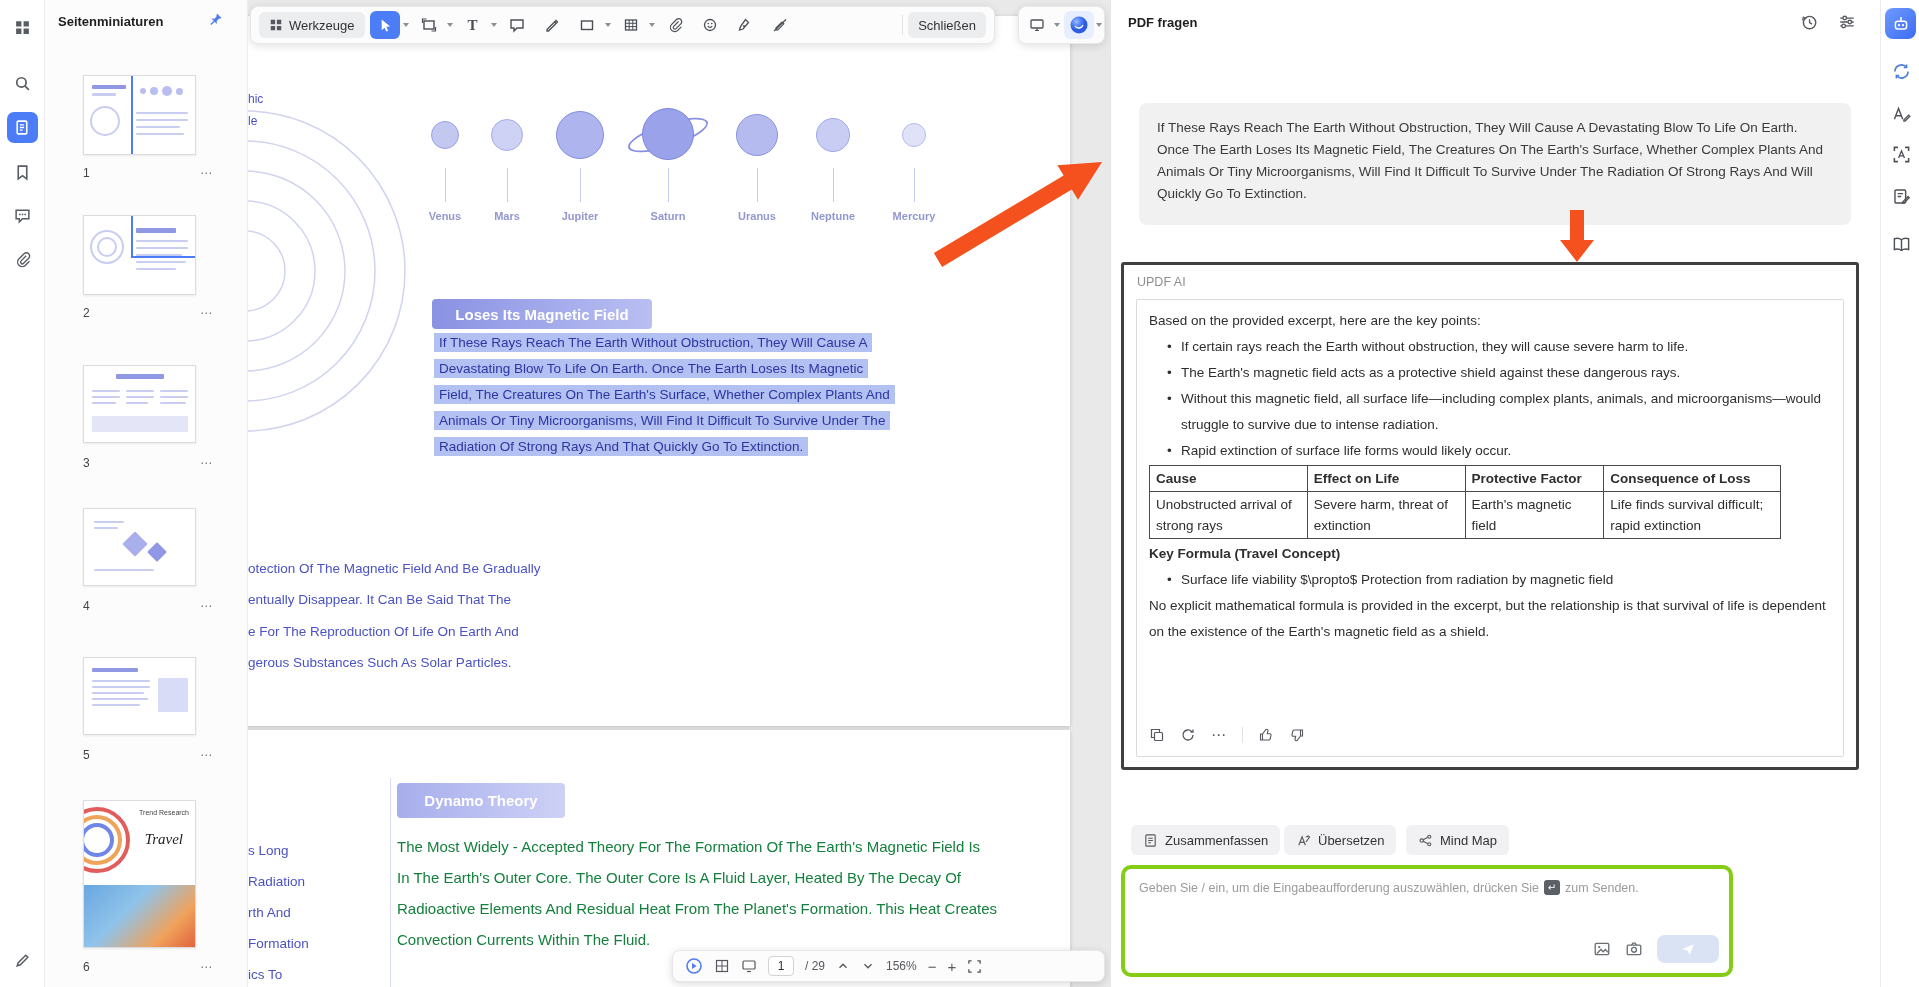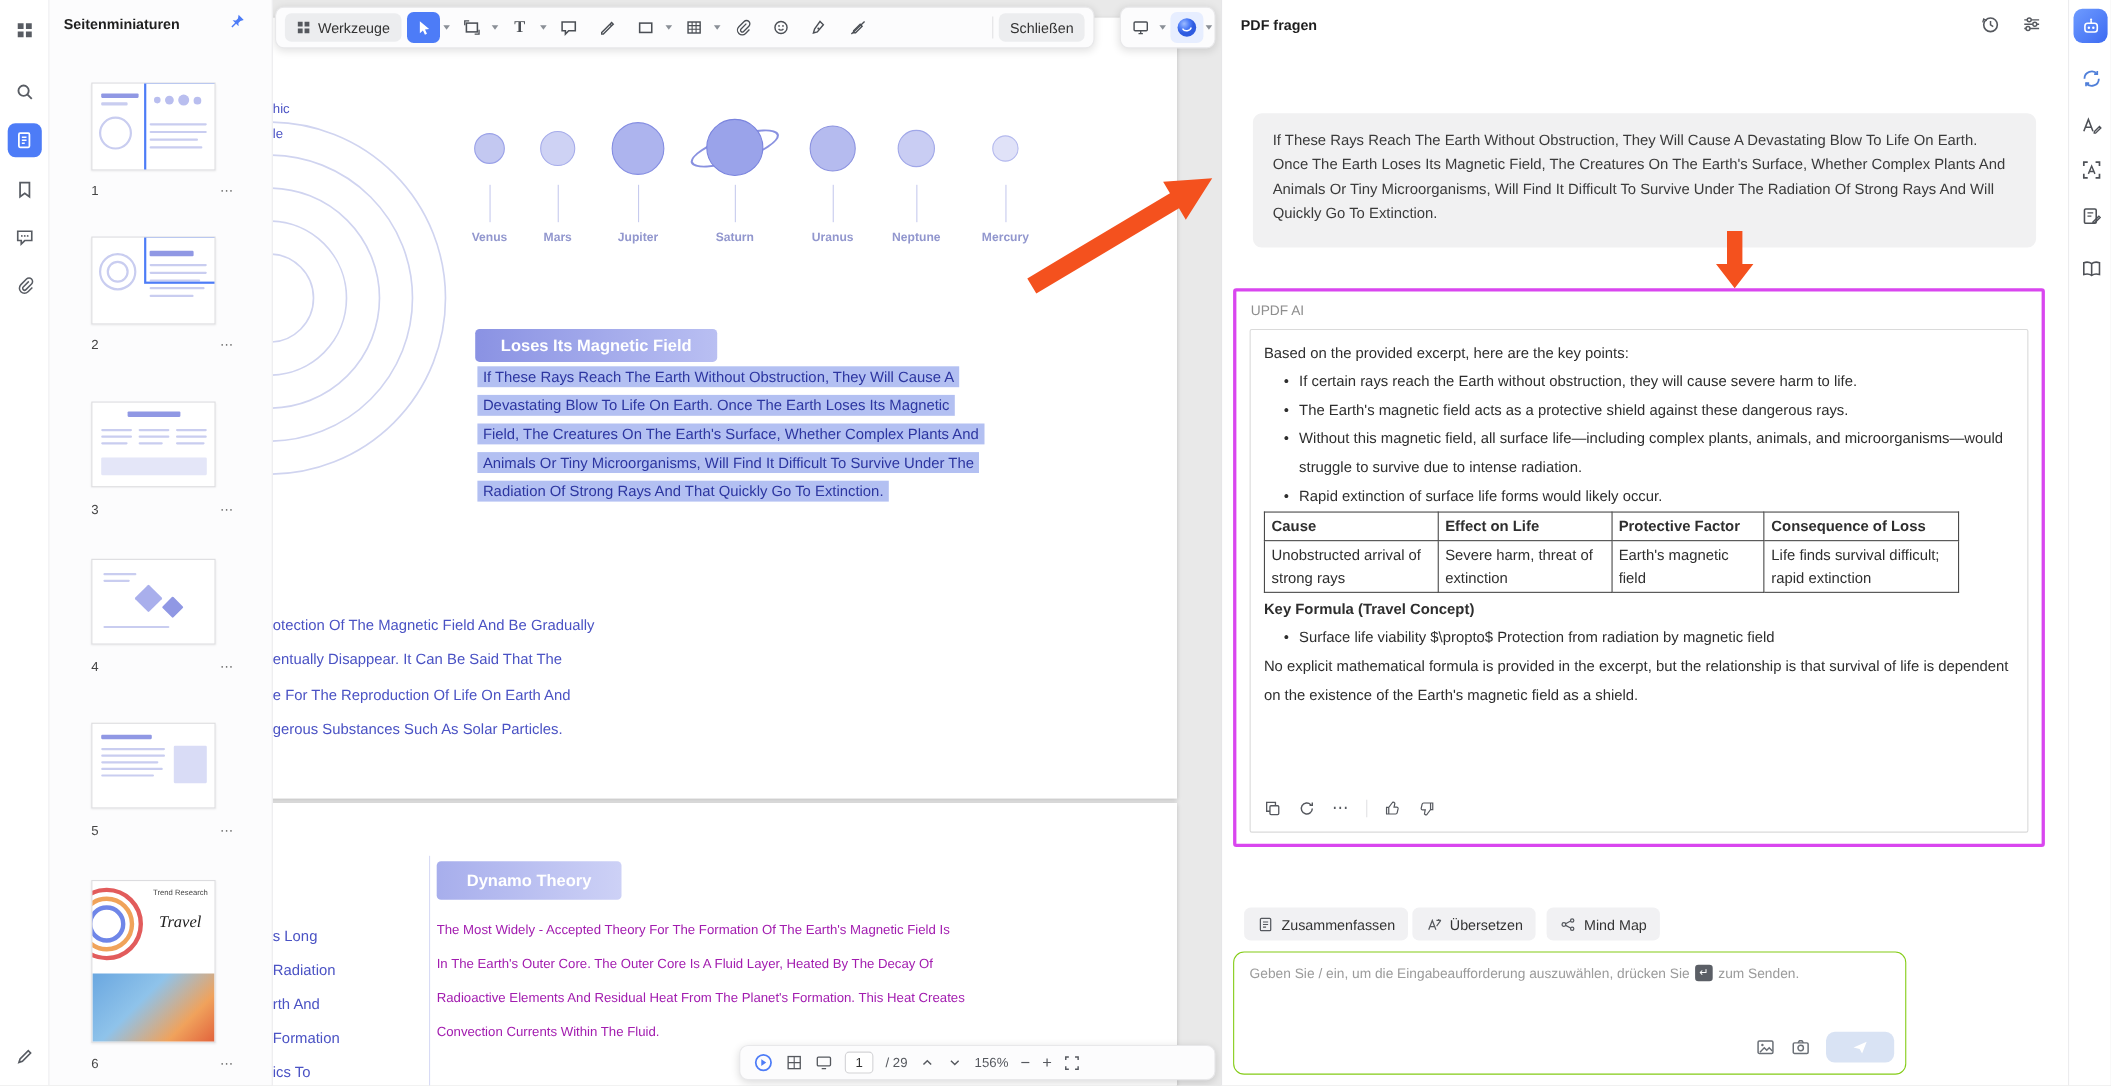--- a/index.html
+++ b/index.html
@@ -36,21 +36,21 @@
   .ring{position:absolute;border:2px solid rgba(116,126,218,.85);border-radius:50%;transform:rotate(-18deg)}
   .ptick{position:absolute;width:1px;background:#C7CBEE;top:152px;height:34px}
   .pn{position:absolute;top:194px;transform:translateX(-50%);font-size:11px;font-weight:bold;color:#9297CE}
   .headbox{position:absolute;border-radius:4px;color:#fff;font-weight:bold;font-size:15px;display:flex;align-items:center;justify-content:center}
   .hb1{background:linear-gradient(90deg,#8A92E3,#B9BFF2)}
   .hb2{background:linear-gradient(90deg,#A7AEEC,#CDD1F6)}
   .hl-block{position:absolute;left:284px;top:317px}
   .hl-line{height:26px}
   .hl-line span{display:inline-block;background:#B3C0F2;color:#2C35A0;font-size:13.5px;padding:2px 5px;white-space:nowrap}
   .body2{position:absolute;left:247px;top:108px}
-  .body2 div{height:31px;color:#a21caf;font-size:12px;white-space:nowrap}
+  .body2 div{height:31px;color:#15803d;font-size:15px;white-space:nowrap}
 
   
   .toolbar{position:absolute;left:2px;top:6px;width:745px;height:38px;background:#FCFCFD;border:1px solid #E8E8EA;border-radius:8px;box-shadow:0 2px 8px rgba(0,0,0,.12);display:flex;align-items:center;padding:0 8px;gap:5px;z-index:20}
   .toolbar-right{position:absolute;left:770px;top:6px;width:87px;height:38px;background:#FCFCFD;border:1px solid #E8E8EA;border-radius:8px;box-shadow:0 2px 8px rgba(0,0,0,.12);display:flex;align-items:center;justify-content:center;gap:4px;z-index:20}
   .tb-btn{display:flex;align-items:center;gap:6px;height:26px;padding:0 10px;background:#ECEDEF;border:none;border-radius:6px;font-size:13px;color:#333;font-family:inherit;cursor:pointer}
   .tool{width:30px;height:28px;border-radius:6px;display:flex;align-items:center;justify-content:center;color:#4B4F55;cursor:pointer}
   .tool.sel{background:#4D7CF7;color:#fff}
   .tool.ai-active{background:#E7EEFF}
   .caret{width:0;height:0;border-left:3.5px solid transparent;border-right:3.5px solid transparent;border-top:4px solid #8A8F96;margin-left:-2px;cursor:pointer}
   .vdiv{width:1px;height:20px;background:#E2E2E4}
@@ -59,33 +59,33 @@
   .bottom-bar{position:absolute;left:424px;top:950px;width:433px;height:32px;background:#FCFCFD;border:1px solid #E8E8EA;border-radius:8px;box-shadow:0 2px 8px rgba(0,0,0,.15);display:flex;align-items:center;padding:0 12px;gap:11px;z-index:20;color:#55585e}
   .page-input{width:26px;height:20px;border:1px solid #D3D3D6;border-radius:4px;text-align:center;font-size:12px;color:#333;font-family:inherit}
   .bb-txt{font-size:12px;color:#55585e}
   .bb-glyph{font-size:15px;color:#55585e;cursor:pointer;line-height:1}
 
   
   .ask{position:absolute;left:1110px;top:0;width:770px;height:987px;background:#fff;border-left:1px solid #E6E6E8;z-index:10}
   .ask-title{position:absolute;left:17px;top:15px;font-size:13px;font-weight:bold;color:#1e1e1e}
   .ah-ic{position:absolute;top:13px;color:#55585e;cursor:pointer}
   .quote{position:absolute;left:28px;top:103px;width:712px;height:122px;background:#F1F1F2;border-radius:8px;padding:14px 18px;font-size:13.5px;line-height:22px;color:#3a3a3a}
-  .ai-box{position:absolute;left:10px;top:262px;width:738px;height:508px;border:3px solid #d946ef;border-radius:3px;background:#fff}
+  .ai-box{position:absolute;left:10px;top:262px;width:738px;height:508px;border:3px solid #404040;border-radius:3px;background:#fff}
   .ai-label{position:absolute;left:13px;top:10px;font-size:12.5px;color:#8e8e8e}
   .ai-inner{position:absolute;left:12px;top:34px;width:708px;height:458px;border:1px solid #DADADA;border-radius:2px;background:#fff;padding:8px 12px;font-size:13.5px;line-height:26px;color:#2e2e2e}
   .bullet{display:flex;padding-left:18px}
   .bdot{width:14px;flex:none}
   .bdot::before{content:"•"}
   .sum-table{border-collapse:collapse;margin:1px 0 2px 0;width:632px}
   .sum-table th,.sum-table td{border:1px solid #4a4a4a;padding:2px 6px;font-size:13.5px;text-align:left;vertical-align:top;line-height:21px}
   .sum-table th{font-weight:bold}
   .ai-actions{position:absolute;left:12px;bottom:8px;display:flex;align-items:center;gap:15px;color:#55585e}
   .ai-actions .vdiv{height:16px}
   .qa-btn{position:absolute;top:825px;height:30px;display:flex;align-items:center;gap:7px;padding:0 12px;background:#F1F1F3;border:none;border-radius:6px;font-size:13px;color:#333;font-family:inherit;cursor:pointer}
-  .chat-input{position:absolute;left:10px;top:865px;width:612px;height:112px;border:1px solid #84cc16;border-radius:10px;background:#fff}
+  .chat-input{position:absolute;left:10px;top:865px;width:612px;height:112px;border:4px solid #84cc16;border-radius:10px;background:#fff}
   .ph{position:absolute;left:14px;top:11px;font-size:12.5px;color:#9b9b9b;display:flex;align-items:center;gap:5px;white-space:nowrap}
   .key{display:inline-flex;align-items:center;justify-content:center;min-width:16px;height:15px;background:#5b5f66;color:#fff;border-radius:3px;font-size:10px;padding:0 2px}
   .ci-icons{position:absolute;right:10px;bottom:10px;display:flex;align-items:center;gap:14px;color:#6a6f76}
   .send-btn{width:62px;height:28px;background:#D9E3F4;border:none;border-radius:8px;display:flex;align-items:center;justify-content:center;color:#fff;cursor:pointer}
 
   
   .rail-right{position:absolute;left:1880px;top:0;width:39px;height:987px;background:#fff;border-left:1px solid #ECECEE;z-index:30}
   .rricon{position:absolute;left:9px;width:22px;height:22px;display:flex;align-items:center;justify-content:center;color:#4E5157;cursor:pointer}
   .ai-btn{position:absolute;left:4px;top:8px;width:31px;height:31px;border-radius:8px;background:linear-gradient(135deg,#6E9BFF,#3D6BF2);display:flex;align-items:center;justify-content:center;cursor:pointer}
 

